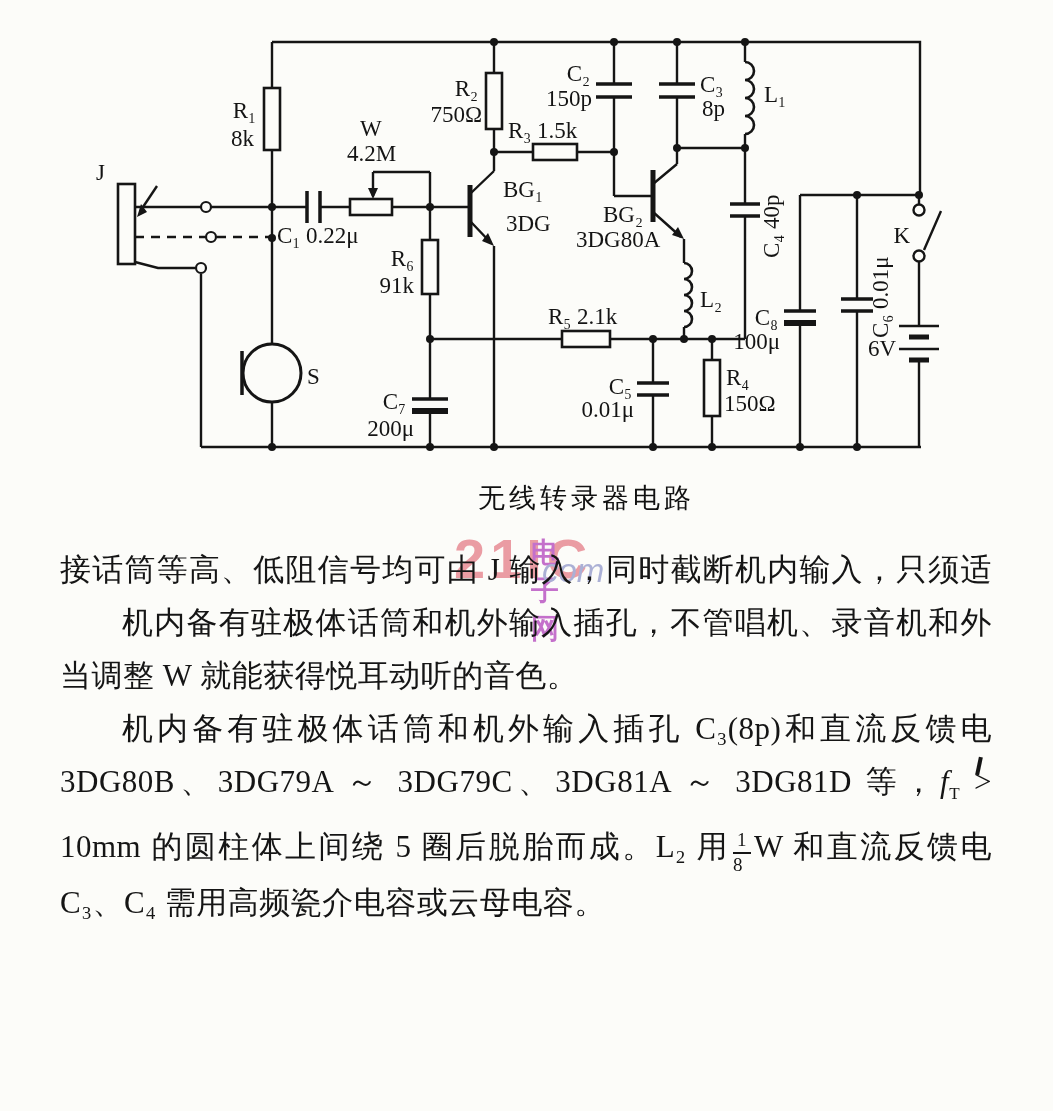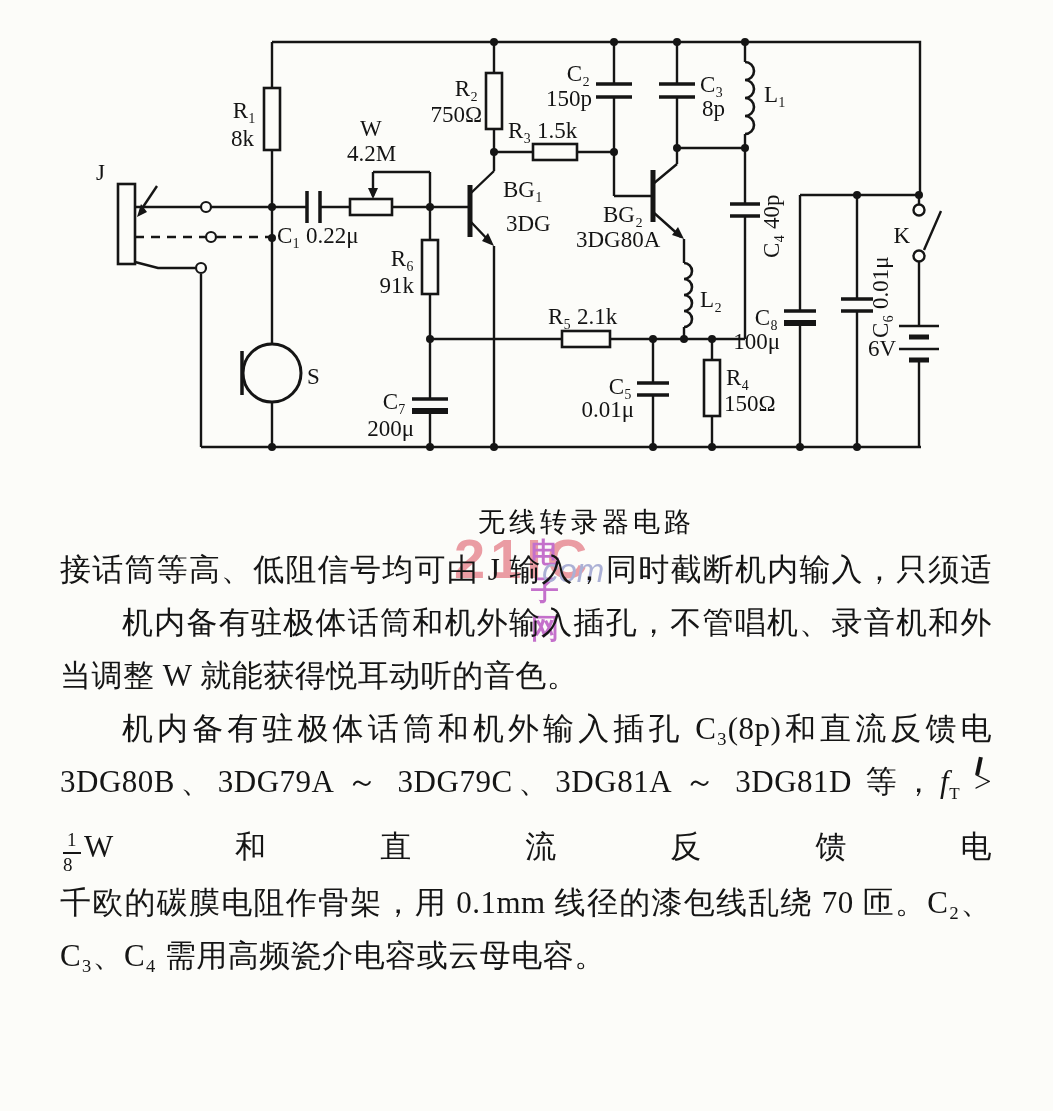--- a/index.html
+++ b/index.html
@@ -1,20 +1,20 @@
 <!DOCTYPE html>
 <html><head>
 <meta charset="utf-8">
 <style>
   html,body{margin:0;padding:0;}
   body{width:1053px;height:1111px;position:relative;background:#fcfcf9;overflow:hidden;
        font-family:"Liberation Serif","DejaVu Serif",serif;color:#151515;}
   .schematic{position:absolute;left:0;top:0;}
   .schematic text{font-family:"Liberation Serif","DejaVu Serif",serif;font-size:23px;fill:#141414;}
-  .caption{position:absolute;left:478px;top:504px;font-size:27px;letter-spacing:4px;color:#111;}
+  .caption{position:absolute;left:478px;top:480px;font-size:27px;letter-spacing:4px;color:#111;}
   .watermark{position:absolute;left:0;top:0;z-index:1;opacity:.62;}
   .wm-main{position:absolute;left:454px;top:526px;font-size:56px;font-weight:bold;
            letter-spacing:5px;color:#e0626f;font-family:"Liberation Sans",sans-serif;}
   .wm-cn{position:absolute;left:500px;top:534px;font-size:28px;font-weight:bold;color:#a21caf;margin-left:31px;}
   .wm-sub{position:absolute;left:542px;top:552px;font-size:33px;font-weight:normal;font-style:italic;
           color:#7a83c0;font-family:"Liberation Sans",sans-serif;}
   .text-area{position:absolute;left:60px;top:543px;width:932px;z-index:2;font-size:31px;
              line-height:53px;letter-spacing:.5px;}
   .line{width:100%;white-space:nowrap;}
   .just{text-align:justify;text-align-last:justify;white-space:normal;}
@@ -177,18 +177,17 @@
 </div>
 
 <div class="caption">无线转录器电路</div>
 
 <div class="text-area">
   <div class="line just">接话筒等高、低阻信号均可由 J 输入，同时截断机内输入，只须适</div>
   <div class="line indent just">机内备有驻极体话筒和机外输入插孔，不管唱机、录音机和外</div>
   <div class="line">当调整 W 就能获得悦耳动听的音色。</div>
   <div class="line indent just">机内备有驻极体话筒和机外输入插孔 C₃(8p)和直流反馈电</div>
   <div class="line just"><span>3DG80B、3DG79A ～ 3DG79C、3DG81A ～ 3DG81D 等，</span><span class="fvar">f</span><sub class="fsub">T</sub><span> &gt;</span></div>
-  <div class="line just"><span class="frac"><span class="num">1</span><span class="den">8</span></span><span>W 和直流反馈电</span></div>
-  <div class="line just">千欧的碳膜电阻作骨架，用 0.1mm 线径的漆包线乱绕 70 匝。C₂、</div>
+  <div class="line just"><span>10mm 的圆柱体上间绕 5 圈后脱胎而成。L₂ 用</span><span class="frac"><span class="num">1</span><span class="den">8</span></span><span>W 和直流反馈电</span></div>
   <div class="line">C₃、C₄ 需用高频瓷介电容或云母电容。</div>
 </div>
 
 <div class="artifact"></div>
 
 </body></html>

